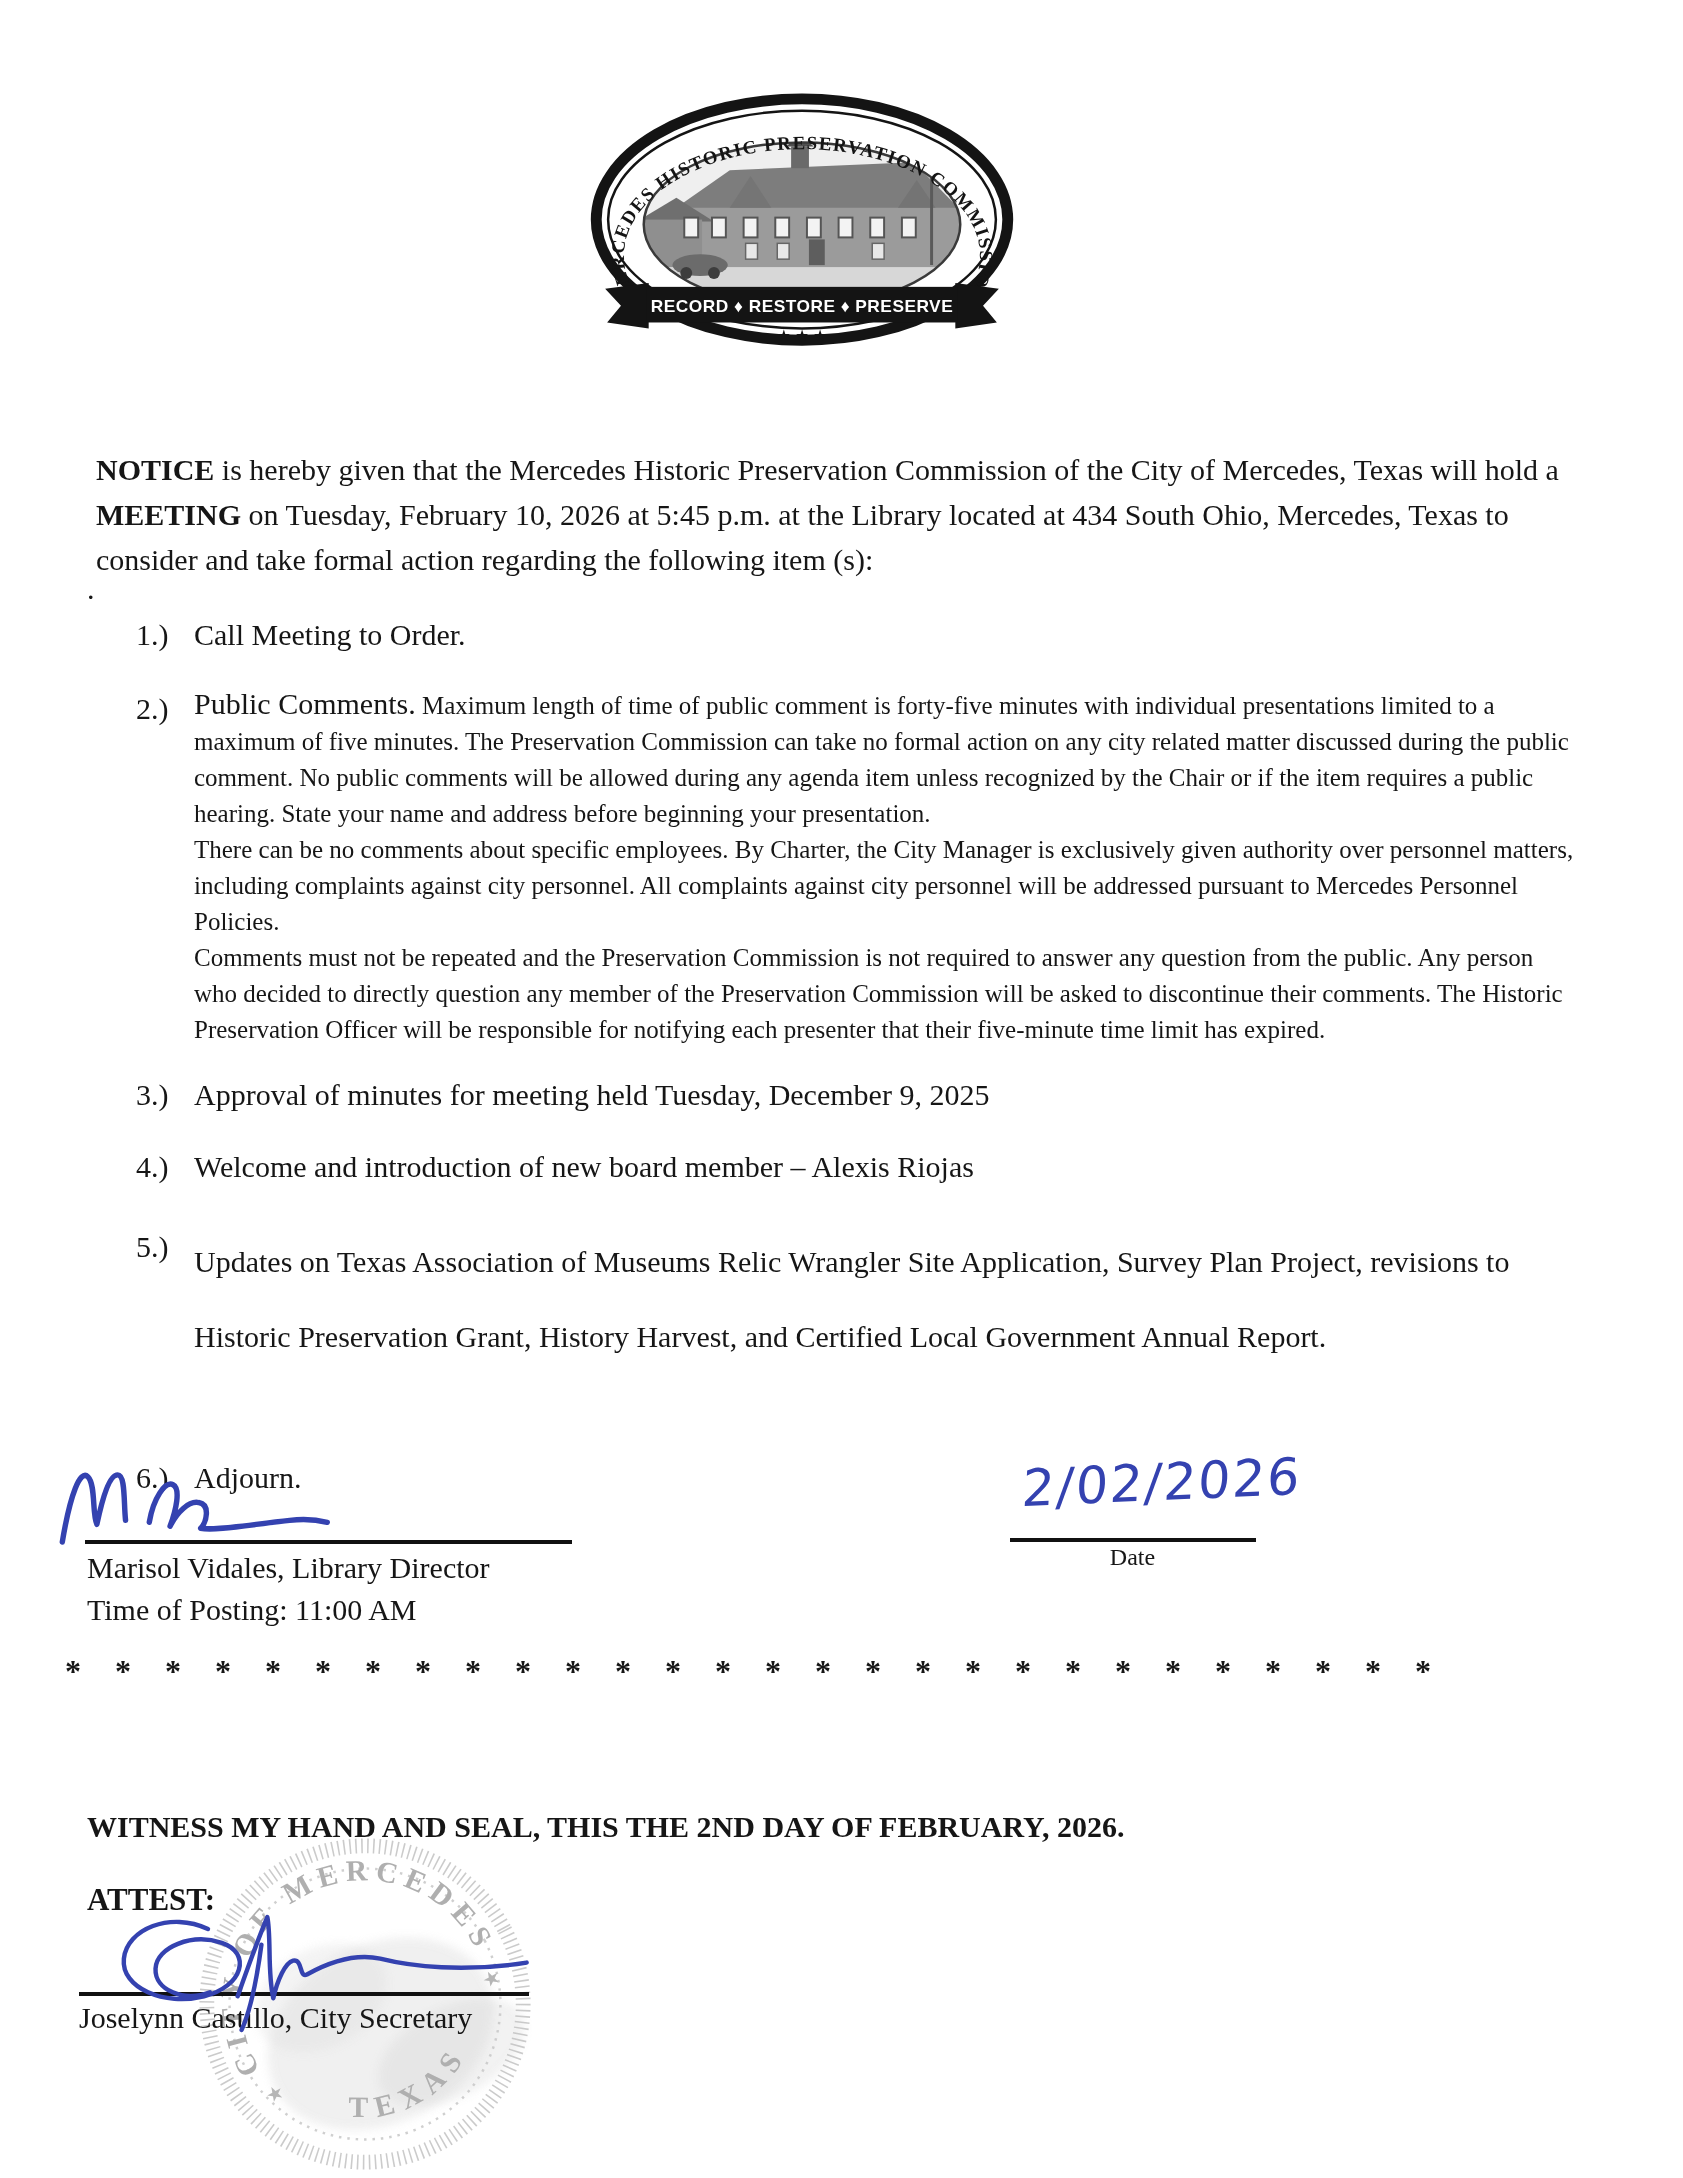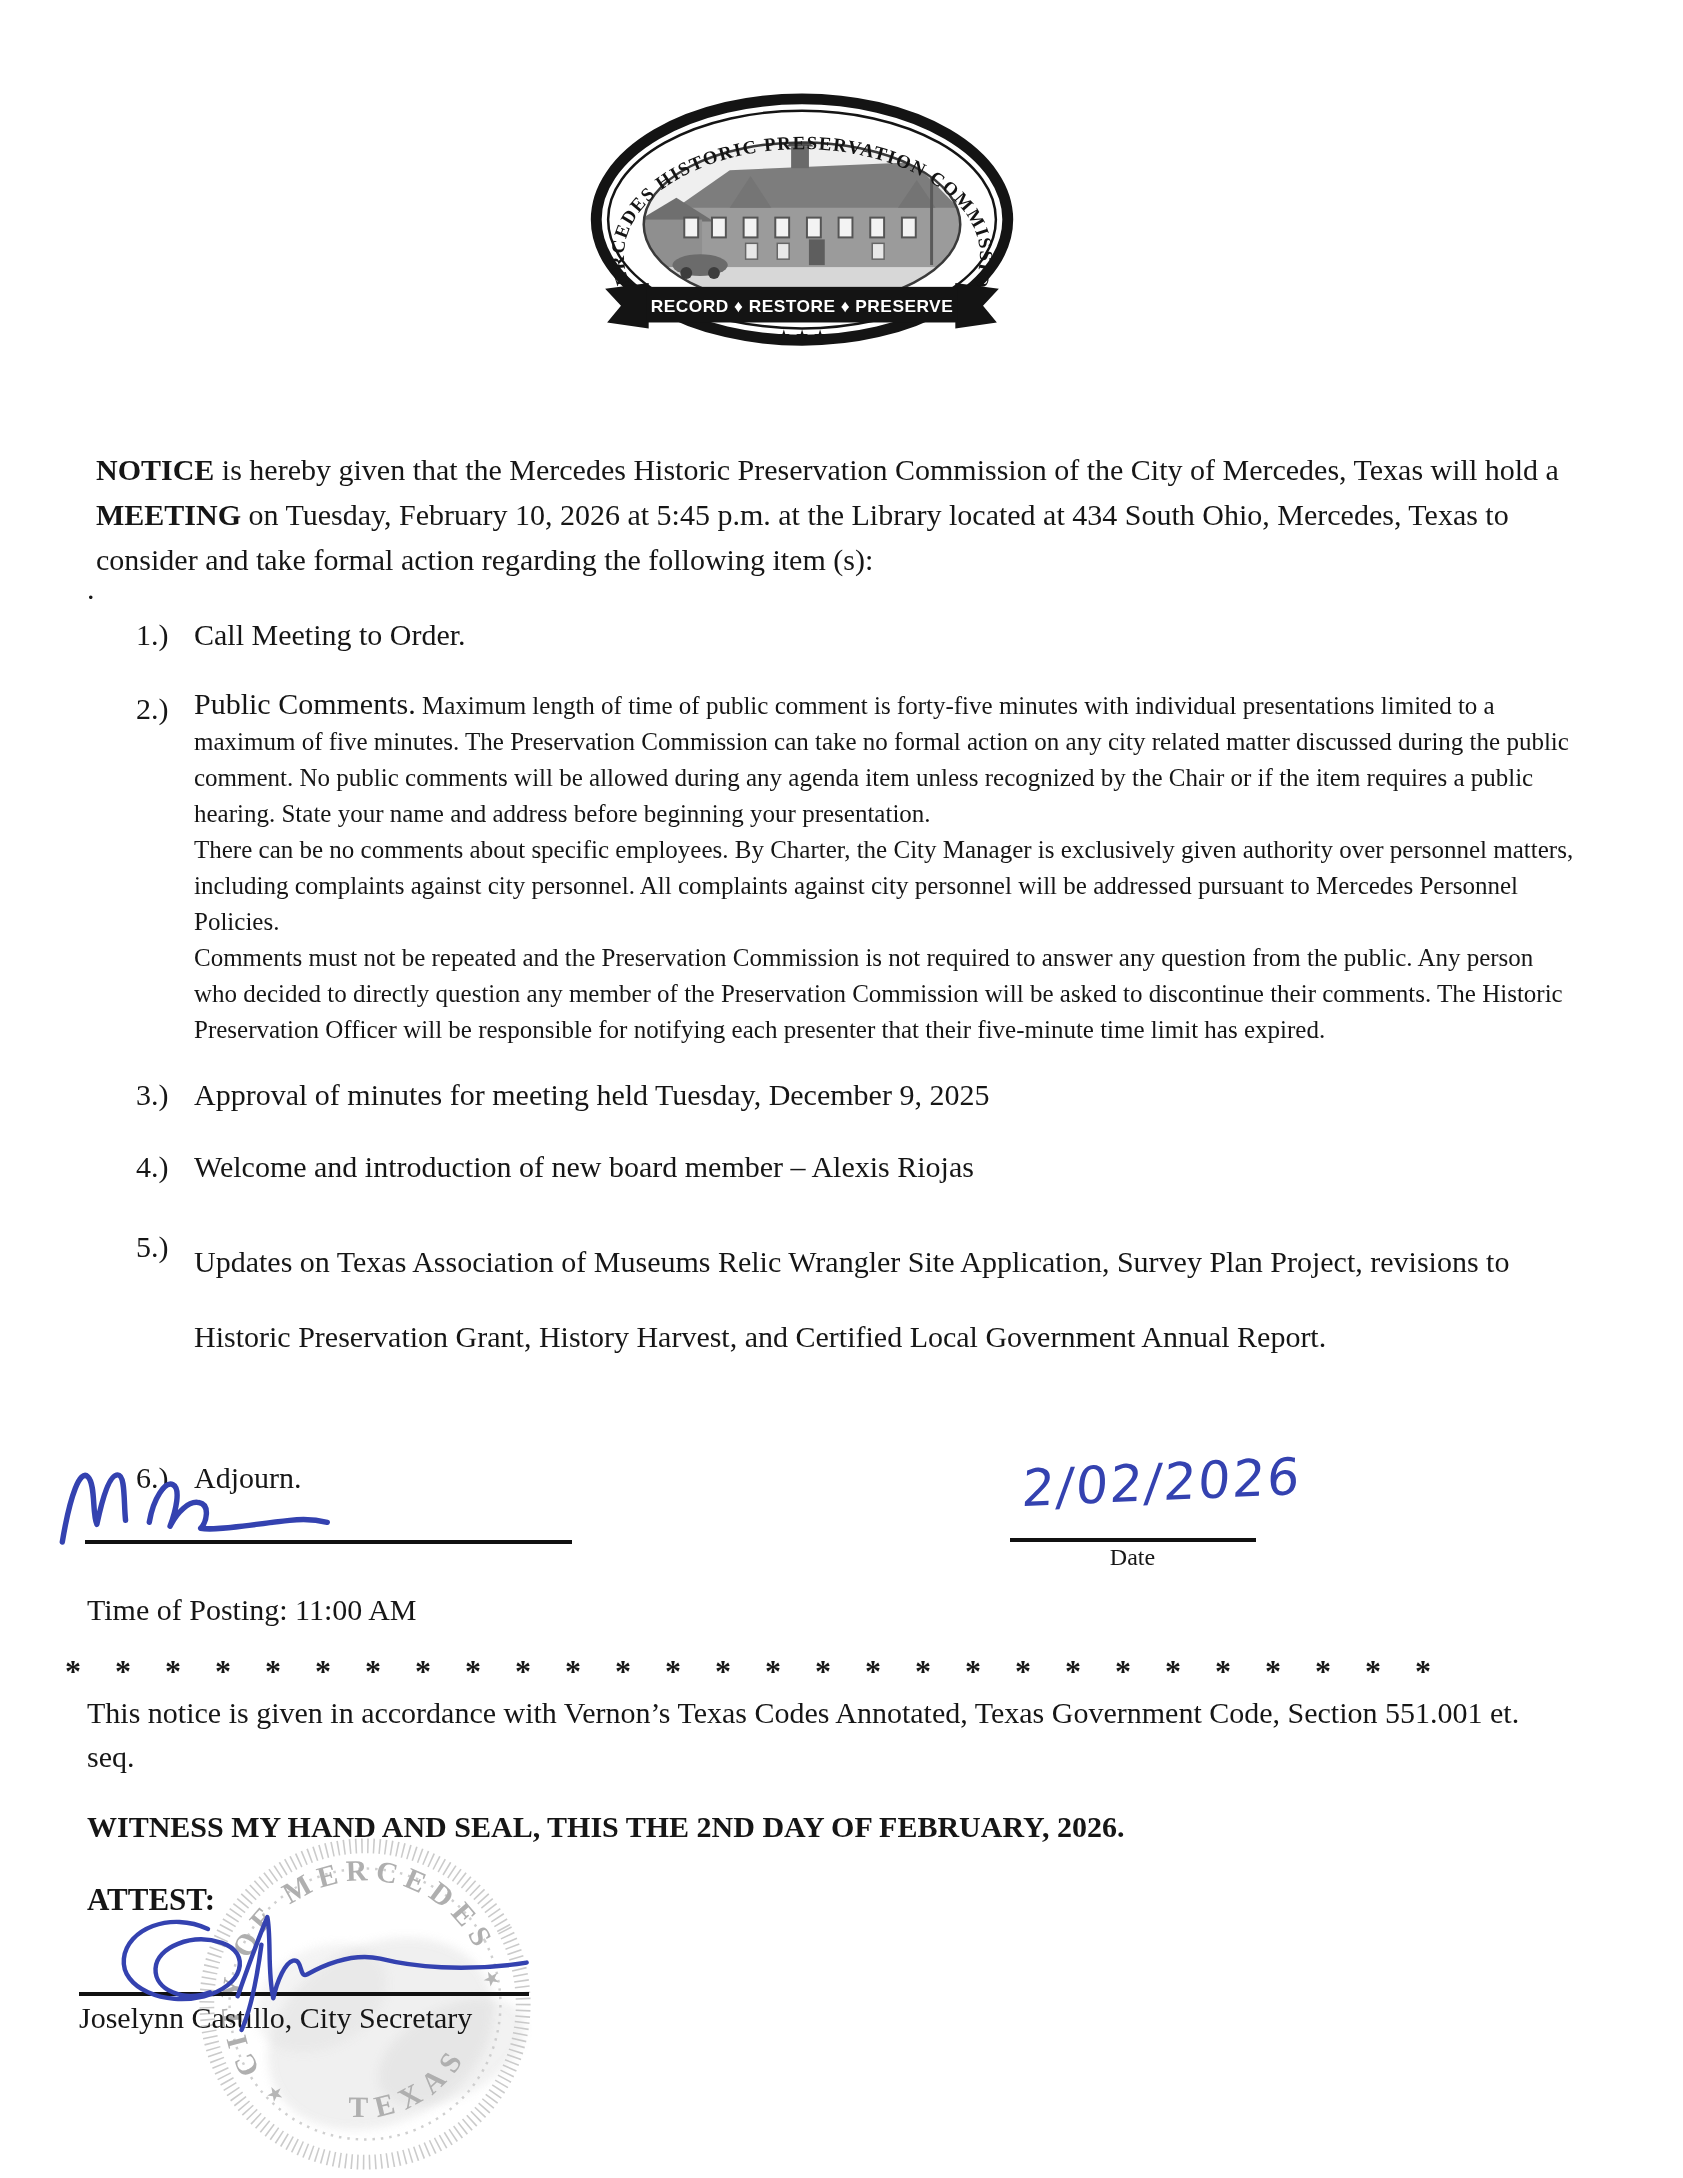--- a/index.html
+++ b/index.html
@@ -141,28 +141,28 @@
     <div class="content nowrap">Adjourn.</div>
   </div>
 
   <svg class="sig-svg" style="left:54px;top:1463px" width="327" height="87" viewBox="0 0 330 88" aria-hidden="true">
     <g fill="none" stroke="#3442b0" stroke-width="5.5" stroke-linecap="round" stroke-linejoin="round">
       <path d="M 8,80 C 16,32 26,6 34,14 C 42,22 38,52 43,62 C 49,34 56,12 64,12 C 72,12 70,40 72,58"></path>
       <path d="M 96,60 C 100,36 112,18 120,22 C 128,26 123,48 117,64 C 124,50 136,38 146,40 C 158,42 154,60 148,66 C 162,69 200,62 238,58 C 256,56 268,58 276,60"></path>
     </g>
   </svg>
   <div class="rule" style="left:85px;top:1540px;width:487px;"></div>
+  <p class="plain" style="left:87px;top:1548px;">Marisol Vidales, Library Director</p>
   <p class="plain" style="left:87px;top:1590px;">Time of Posting: 11:00 AM</p>
 
   <div class="date-hand">2/02/2026</div>
   <div class="rule" style="left:1010px;top:1538px;width:246px;"></div>
   <div class="date-label">Date</div>
 
   <div class="asterisks">* * * * * * * * * * * * * * * * * * * * * * * * * * * *</div>
-  <p class="legal">This notice is given in accordance with Vernon’s Texas Codes Annotated, Texas Government Code, Section 551.001 et. seq.</p>
   <p class="witness">WITNESS MY HAND AND SEAL, THIS THE 2ND DAY OF FEBRUARY, 2026.</p>
   <p class="attest">ATTEST:</p>
 
   <svg class="stamp" width="348" height="348" viewBox="0 0 352 352" aria-hidden="true">
     <defs>
       <path id="stampTop" d="M 51,176 A 125 125 0 0 1 301,176" fill="none"></path>
       <path id="stampBot" d="M 63,206 A 118 118 0 0 0 289,206" fill="none"></path>
       <filter id="blurF">
           <feGaussianBlur stdDeviation="5"></feGaussianBlur>
         </filter>

